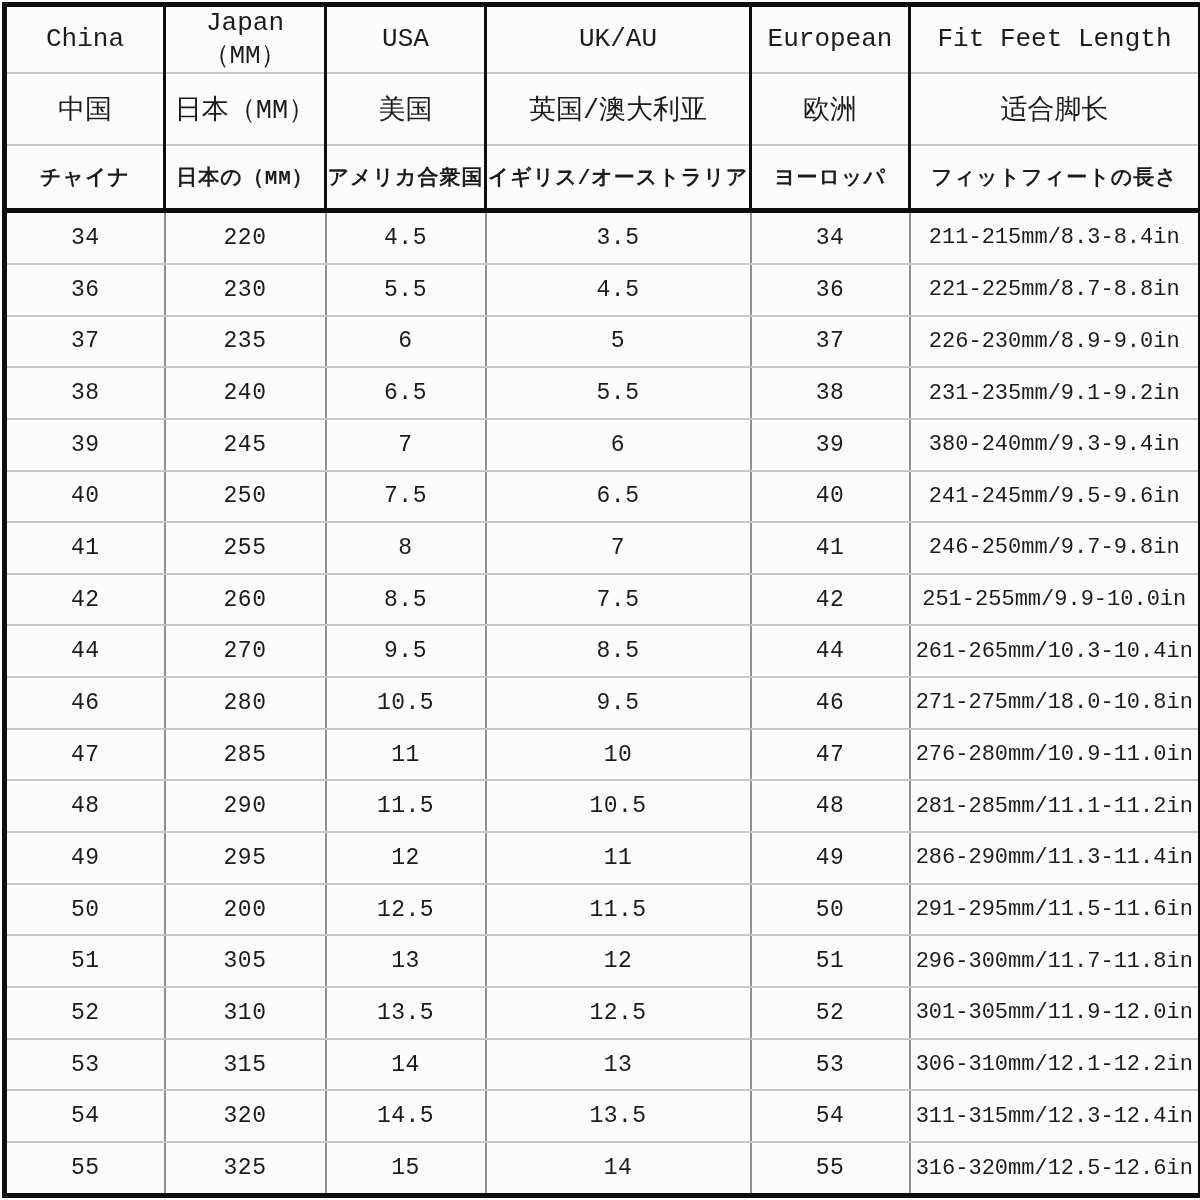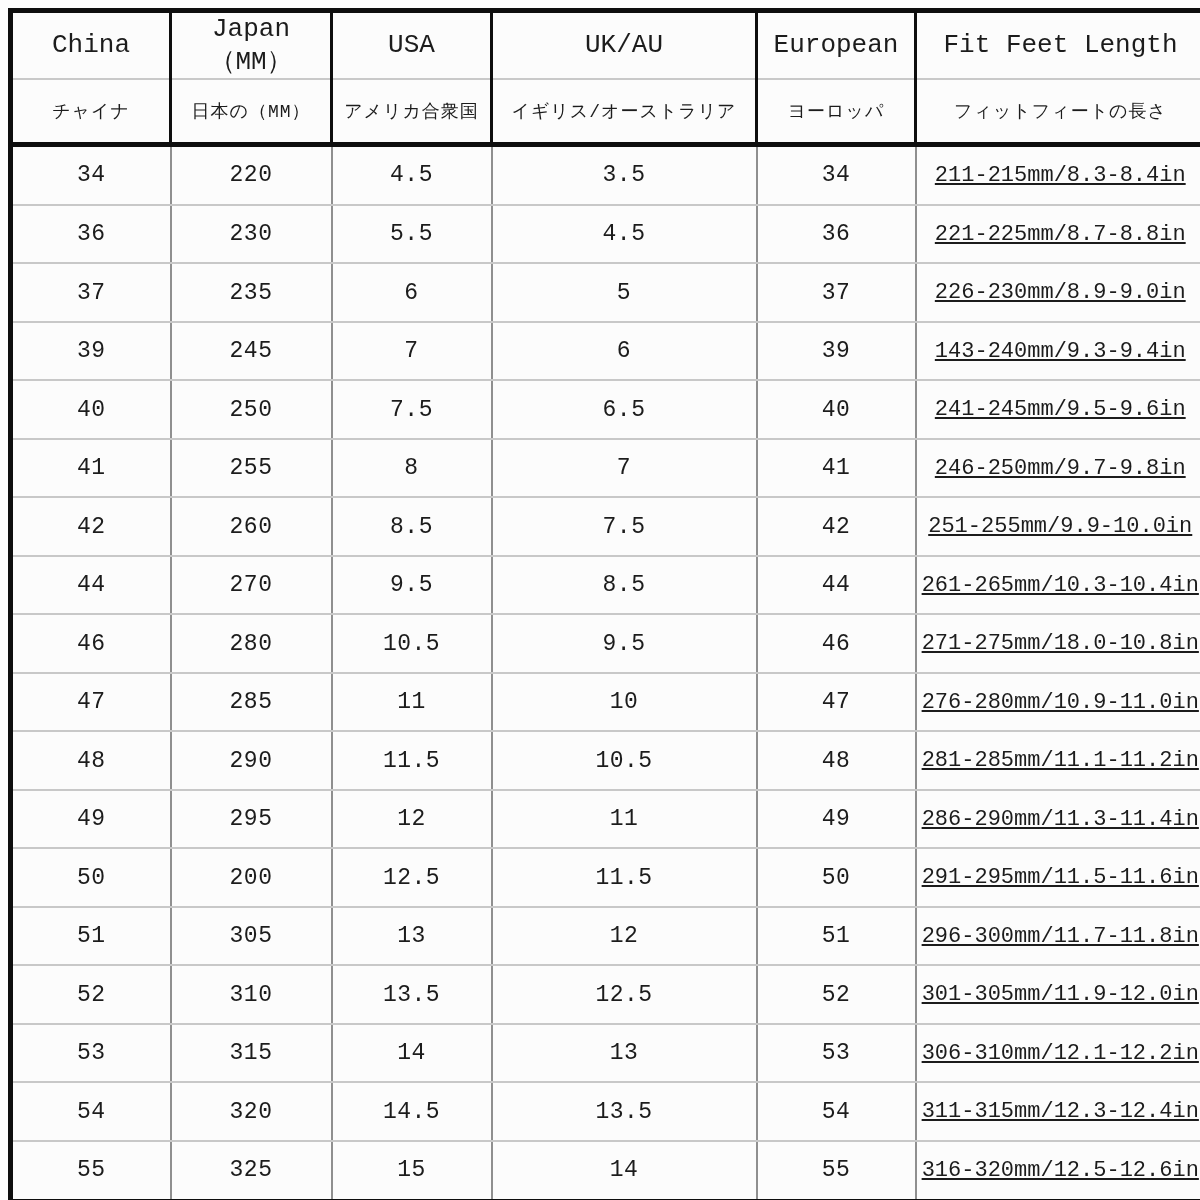--- a/index.html
+++ b/index.html
@@ -7,21 +7,21 @@
     padding: 0;
     background: #fdfdfd;
     width: 1200px;
     height: 1200px;
     overflow: hidden;
   }
   .page {
     width: 1200px;
     height: 1200px;
     box-sizing: border-box;
-    padding: 8px;
+    padding: 2px;
     background: #fdfdfd;
   }
   table.size-table {
     width: 1196px;
     height: 1196px;
     table-layout: fixed;
     border-collapse: collapse;
     background: #fcfcfc;
     font-family: "Liberation Mono", "DejaVu Sans Mono", monospace;
     color: #1c1c1c;
@@ -32,36 +32,36 @@
   thead td {
     text-align: center;
     vertical-align: middle;
     border-left: 3px solid #0e0e0e;
     border-right: 3px solid #0e0e0e;
     border-bottom: 2px solid #c9c9c9;
     padding: 0;
   }
   thead tr.h-en  td { height: 60px; font-size: 26px; white-space: pre-line; line-height: 1.25; }
   thead tr.h-zh  td { height: 70px; font-size: 27px; }
-  thead tr.h-ja  td { height: 62px; font-size: 18px; letter-spacing: 1px; border-bottom: 5px solid #0e0e0e; }
+  thead tr.h-ja  td { height: 62px; font-size: 21px; letter-spacing: 1px; border-bottom: 5px solid #0e0e0e; font-weight: bold; }
 
   
   tbody td {
     text-align: center;
     vertical-align: middle;
     height: 43px;
     font-size: 23px;
     border-left: 2px solid #8f8f8f;
     border-right: 2px solid #8f8f8f;
     border-top: 2px solid #c8c8c8;
     border-bottom: 2px solid #c8c8c8;
     padding: 0;
     letter-spacing: 0.5px;
   }
-  tbody td.col-fit { font-size: 22px; letter-spacing: 0; text-decoration: underline; }
+  tbody td.col-fit { font-size: 22px; letter-spacing: 0; }
   tbody td:first-child, thead td:first-child { border-left: none; }
   tbody td:last-child,  thead td:last-child  { border-right: none; }
   tbody tr:last-child td { border-bottom: none; }
 </style>
 </head>
 <body>
 
 <div class="page">
   <table class="size-table">
     <colgroup>
@@ -75,20 +75,28 @@
     <thead>
       <tr class="h-en">
         <td>China</td>
         <td>Japan
 （MM）</td>
         <td>USA</td>
         <td>UK/AU</td>
         <td>European</td>
         <td>Fit Feet Length</td>
       </tr>
+      <tr class="h-zh">
+        <td>中国</td>
+        <td>日本（MM）</td>
+        <td>美国</td>
+        <td>英国/澳大利亚</td>
+        <td>欧洲</td>
+        <td>适合脚长</td>
+      </tr>
       <tr class="h-ja">
         <td>チャイナ</td>
         <td>日本の（MM）</td>
         <td>アメリカ合衆国</td>
         <td>イギリス/オーストラリア</td>
         <td>ヨーロッパ</td>
         <td>フィットフィートの長さ</td>
       </tr>
     </thead>
     <tbody id="size-table-body">
@@ -110,26 +118,34 @@
         </tr>
         <tr>
           <td class="col-china">37</td>
           <td class="col-japan">235</td>
           <td class="col-usa">6</td>
           <td class="col-uk_au">5</td>
           <td class="col-european">37</td>
           <td class="col-fit">226-230mm/8.9-9.0in</td>
         </tr>
         <tr>
+          <td class="col-china">38</td>
+          <td class="col-japan">240</td>
+          <td class="col-usa">6.5</td>
+          <td class="col-uk_au">5.5</td>
+          <td class="col-european">38</td>
+          <td class="col-fit">231-235mm/9.1-9.2in</td>
+        </tr>
+        <tr>
           <td class="col-china">39</td>
           <td class="col-japan">245</td>
           <td class="col-usa">7</td>
           <td class="col-uk_au">6</td>
           <td class="col-european">39</td>
-          <td class="col-fit">143-240mm/9.3-9.4in</td>
+          <td class="col-fit">380-240mm/9.3-9.4in</td>
         </tr>
         <tr>
           <td class="col-china">40</td>
           <td class="col-japan">250</td>
           <td class="col-usa">7.5</td>
           <td class="col-uk_au">6.5</td>
           <td class="col-european">40</td>
           <td class="col-fit">241-245mm/9.5-9.6in</td>
         </tr>
         <tr>

